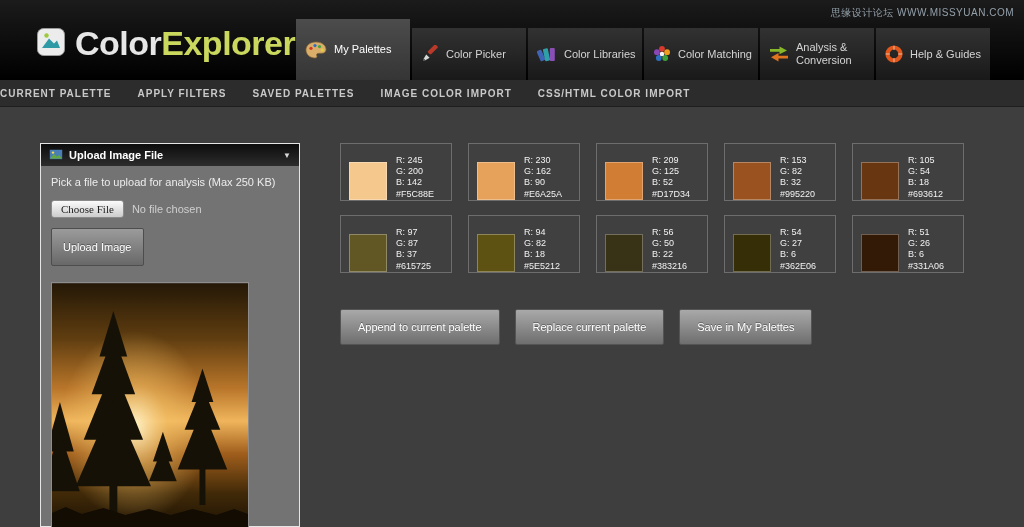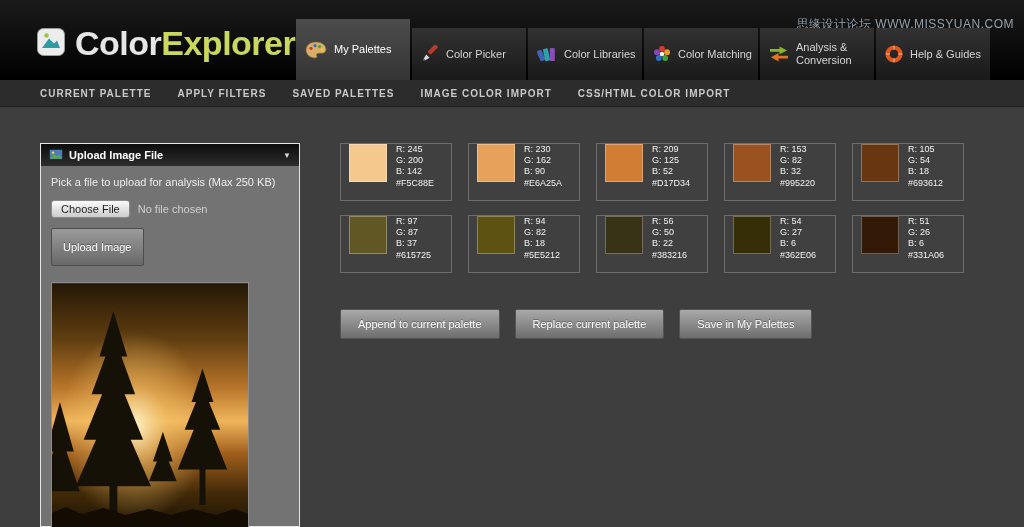--- a/index.html
+++ b/index.html
@@ -17,22 +17,22 @@
     background: linear-gradient(#1b1b1b, #000);
   }
   .logo {
     position: absolute; left: 36px; top: 24px;
     display: flex; align-items: center; gap: 9px;
   }
   .logo-text { font-size: 34px; font-weight: bold; letter-spacing: -0.5px; }
   .logo-primary { color: #e6e6e6; }
   .logo-secondary { color: #cbd85e; }
   .watermark {
-    position: absolute; right: 10px; top: 16px;
-    font-size: 12px; color: #93a0aa; letter-spacing: 0.5px;
+    position: absolute; right: 10px; top: 6px;
+    font-size: 10px; color: #93a0aa; letter-spacing: 0.5px;
   }
   .tabs {
     position: absolute; left: 296px; bottom: 0;
     display: flex; align-items: flex-end; gap: 2px;
   }
   .tab {
     width: 114px; height: 52px;
     display: flex; align-items: center; gap: 7px;
     padding: 0 4px 0 9px;
     background: linear-gradient(#323232, #191919);
@@ -45,21 +45,21 @@
     color: #fff;
   }
   .tab .ticon { flex: 0 0 auto; display: inline-flex; }
 
   
   .subnav {
     height: 27px;
     background: #2c2c2c;
     border-bottom: 1px solid #1e1e1e;
     display: flex; align-items: center;
-    padding-left: 40px; gap: 26px;
+    gap: 26px;
   }
   .subnav-item {
     font-size: 10px; font-weight: bold; letter-spacing: 1px;
     color: #c9c9c9; cursor: pointer; white-space: nowrap;
   }
 
   
   .main { position: relative; height: 420px; }
 
   .panel {
@@ -76,59 +76,59 @@
   }
   .panel-title { color: #fff; font-size: 11px; font-weight: bold; flex: 1; }
   .panel-arrow { color: #d8d8d8; font-size: 8px; }
   .panel-body { padding: 10px; }
   .instruction { color: #ececec; font-size: 11px; margin-bottom: 12px; }
   .file-row { display: flex; align-items: center; gap: 8px; margin-bottom: 10px; }
   .choose-btn {
     background: linear-gradient(#fbfbfb, #cccccc);
     border: 1px solid #8a8a8a; border-radius: 3px;
     padding: 2px 9px; font-size: 11px; color: #1c1c1c;
-    font-family: Liberation Sans, sans-serif; cursor: pointer; text-align: center;
+    font-family: Liberation Serif, serif; cursor: pointer; text-align: center;
   }
   .file-status { color: #cfcfcf; font-size: 11px; }
   .upload-btn {
     background: linear-gradient(#9b9b9b, #686868);
     border: 1px solid #4d4d4d; border-radius: 2px;
     color: #fff; font-size: 11px; padding: 12px 11px;
     text-shadow: 0 -1px 0 rgba(0,0,0,0.4);
     font-family: "Liberation Sans", sans-serif; cursor: pointer;
   }
   .thumb { margin-top: 16px; border: 1px solid #8d8d8d; display: block; }
 
   
   .swatch-grid {
     position: absolute; left: 340px; top: 36px; width: 660px;
     display: flex; flex-wrap: wrap; gap: 14px 16px;
   }
   .swatch-card {
     width: 112px; height: 58px;
     background: #404040;
     border: 1px solid #6d6d6d;
-    display: flex; align-items: flex-start; cursor: pointer;
+    display: flex; align-items: flex-end; cursor: pointer;
   }
   .swatch-color {
     width: 38px; height: 38px;
     margin: 0 9px 0 8px;
     border: 1px solid rgba(255,255,255,0.3);
     flex: 0 0 auto;
   }
   .swatch-info { font-size: 9px; line-height: 11px; color: #f2f2f2; }
   .swatch-hex { margin-top: 1px; }
 
   
   .actions {
     position: absolute; left: 340px; top: 202px;
     display: flex; gap: 15px;
   }
   .action-btn {
-    height: 30px; padding: 0 17px;
+    height: 36px; padding: 0 17px;
     background: linear-gradient(#a9a9a9, #6e6e6e);
     border: 1px solid #545454; border-radius: 2px;
     color: #fff; font-size: 11px;
     text-shadow: 0 -1px 0 rgba(0,0,0,0.35);
     font-family: "Liberation Sans", sans-serif; cursor: pointer;
   }
 </style>
 </head>
 <body>
 

